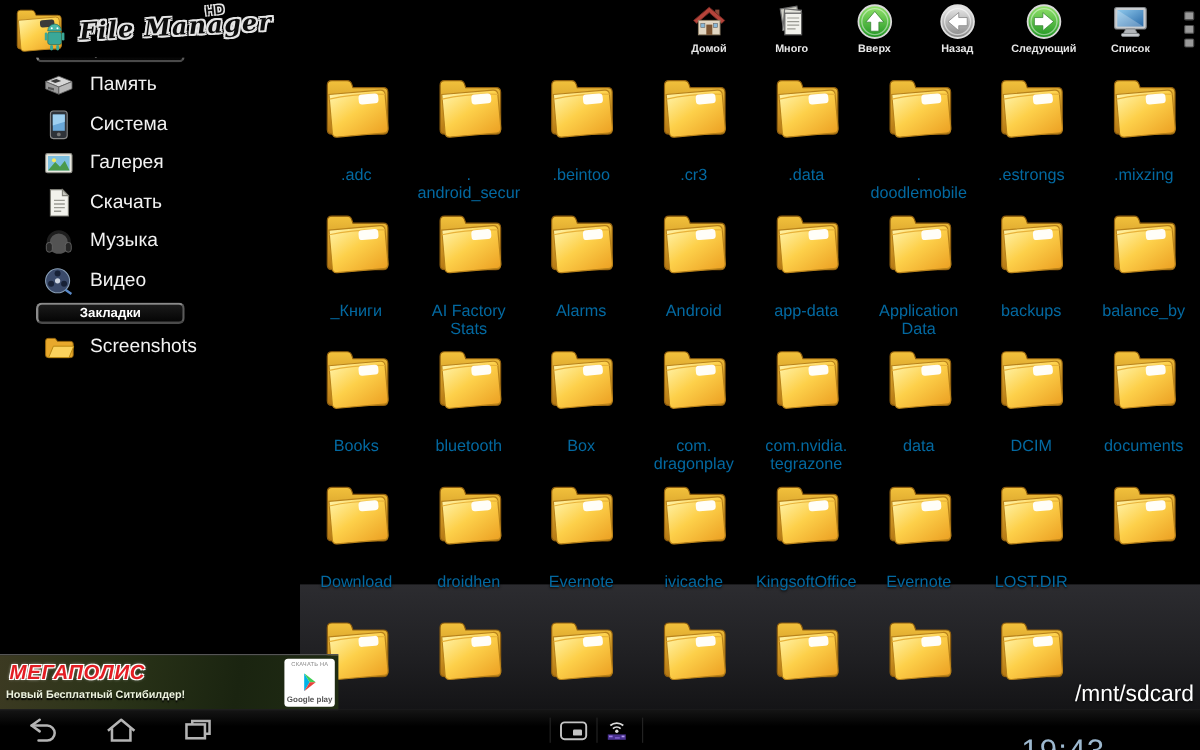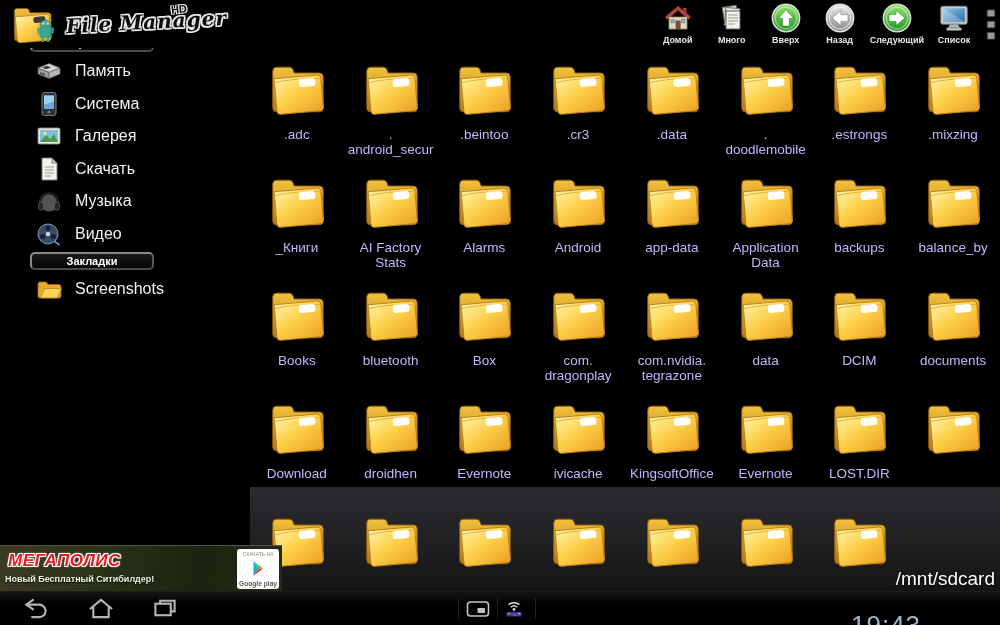--- a/index.html
+++ b/index.html
@@ -11,42 +11,42 @@
   .topbar{position:absolute;left:0;top:0;width:1000px;height:48px;background:#000;z-index:5;}
   .logo{position:absolute;left:8px;top:1px;width:200px;height:46px;}
   .logo-folder{position:absolute;left:0;top:1px;}
   .logo-robot{position:absolute;left:28px;top:17px;}
   .logo-title{position:absolute;left:58px;top:9px;font-family:"DejaVu Serif",serif;font-style:italic;font-weight:bold;
     font-size:20px;color:#0d0d0d;letter-spacing:1px;transform:rotate(-3deg);white-space:nowrap;
     text-shadow:-1.5px -1.5px 0 #e6e6e6,1.5px -1.5px 0 #e6e6e6,-1.5px 1.5px 0 #e6e6e6,1.5px 1.5px 0 #e6e6e6,0 -1.5px 0 #e6e6e6,0 1.5px 0 #e6e6e6,-1.5px 0 0 #e6e6e6,1.5px 0 0 #e6e6e6;}
   .logo-hd{position:absolute;left:163px;top:2px;font-weight:bold;font-size:11px;color:#0d0d0d;transform:rotate(-6deg);
     text-shadow:-1px -1px 0 #e6e6e6,1px -1px 0 #e6e6e6,-1px 1px 0 #e6e6e6,1px 1px 0 #e6e6e6;}
 
-  .toolbar{position:absolute;right:20px;top:2px;display:flex;gap:2px;}
+  .toolbar{position:absolute;right:32px;top:2px;display:flex;gap:17px;}
   .tbtn{min-width:48px;display:flex;flex-direction:column;align-items:center;cursor:pointer;padding:0 2px;}
   .tbtn .ticon{height:32px;display:flex;align-items:center;justify-content:center;}
   .tbtn .tlabel{font-size:9px;font-weight:bold;color:#e8e8e8;white-space:nowrap;margin-top:1px;}
   .menu-dots{position:absolute;right:4px;top:9px;cursor:pointer;}
 
   
   .sidebar{position:absolute;left:0;top:32px;width:250px;bottom:80px;margin-left:28px;}
   .sec-header{width:120px;height:14px;line-height:14px;margin:2px 0 3px 2px;background:linear-gradient(#1a1a1a,#050505);
     border:2px solid #8a8a8a;border-bottom-color:#4a4a4a;border-right-color:#5a5a5a;border-radius:5px;
     font-size:11px;font-weight:bold;text-align:center;color:#fff;box-shadow:0 1px 2px rgba(0,0,0,.8);}
   .side-item{height:32.5px;display:flex;align-items:center;gap:13px;padding-left:8px;cursor:pointer;}
   .side-item .slabel{font-size:16px;color:#f2f2f2;text-shadow:0 1px 2px #000;}
   .side-icon{width:26px;height:26px;display:flex;align-items:center;justify-content:center;}
 
   
   .bottom-band{position:absolute;left:250px;top:487px;width:750px;height:105px;
     background:linear-gradient(180deg,#2c2c30 0%,#202023 55%,#141416 100%);z-index:1;}
   .main{position:absolute;left:250px;top:48px;width:750px;height:544px;overflow:hidden;z-index:2;}
   .grid{display:grid;grid-template-columns:repeat(8,93.75px);grid-auto-rows:113px;margin-top:7px;}
   .cell{display:flex;flex-direction:column;align-items:center;padding-top:3px;box-sizing:border-box;cursor:pointer;}
-  .flabel{font-size:13.5px;line-height:15px;text-align:center;color:#c4b5fd;text-shadow:0 1px 2px #000;margin-top:8px;}
+  .flabel{font-size:13.5px;line-height:15px;text-align:center;color:#0369a1;text-shadow:0 1px 2px #000;margin-top:19px;}
   .flabel div{white-space:nowrap;}
   .path-label{position:absolute;right:5px;top:568px;font-size:19px;color:#fff;text-shadow:0 1px 2px #000;z-index:3;}
 
   
   .ad{position:absolute;left:0;top:545px;width:282px;height:47px;z-index:4;box-sizing:border-box;
     background:linear-gradient(100deg,#3c3a22 0%,#2a3318 35%,#1a2410 70%,#202c14 100%);
     border-top:1px solid #555;border-bottom:1px solid #333;}
   .ad-title{position:absolute;left:8px;top:5px;font-size:17px;font-weight:bold;font-style:italic;color:#e31e24;letter-spacing:.5px;
     text-shadow:-1px -1px 0 #fff,1px -1px 0 #fff,-1px 1px 0 #fff,1px 1px 0 #fff,0 0 3px #fff;}
   .ad-sub{position:absolute;left:5px;top:28px;font-size:9px;font-weight:bold;color:#eef4e0;text-shadow:0 1px 1px #000;white-space:nowrap;}

